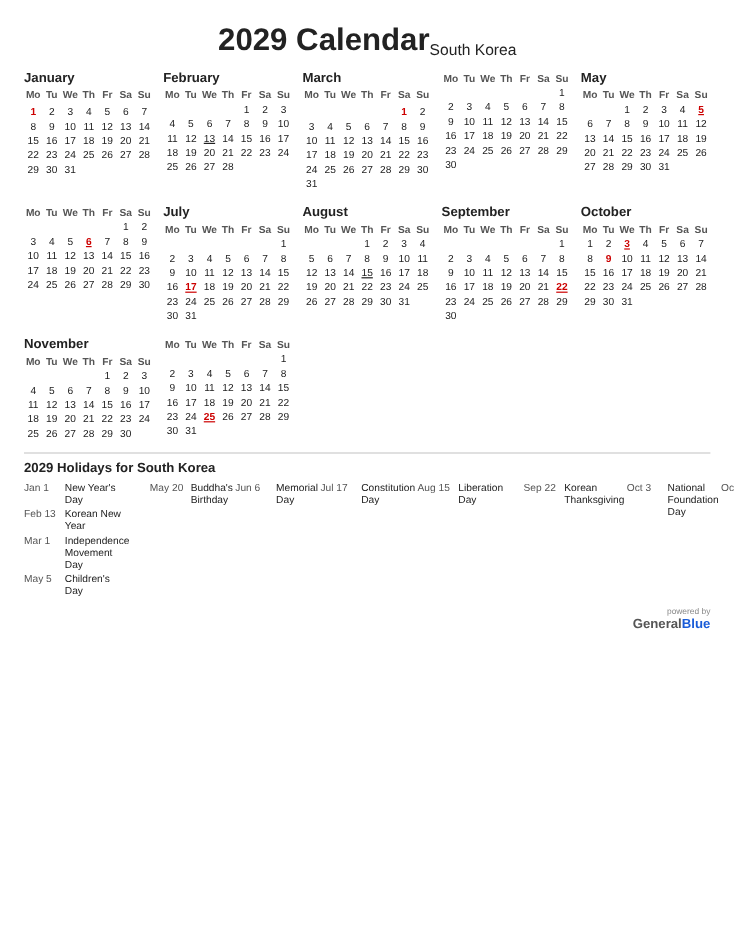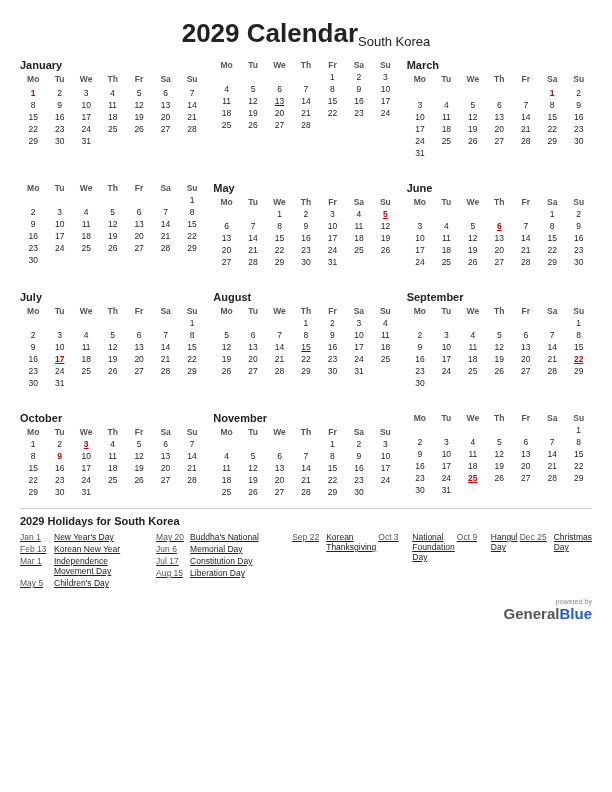--- a/index.html
+++ b/index.html
@@ -24,22 +24,22 @@
       font-weight: bold;
       color: #222;
     }
     .header-country {
       font-size: 13px;
       color: #222;
     }
 
     .calendar-grid {
       display: grid;
-      grid-template-columns: 1fr 1fr 1fr;
-      gap: 23px 8px;
+      grid-template-columns: 1fr 1fr 1fr 1fr 1fr;
+      gap: 12px 8px;
       margin-bottom: 10px;
     }
 
     .month-block {
       border: none;
     }
     .month-name {
       font-size: 11px;
       font-weight: bold;
       color: #222;
@@ -89,21 +89,20 @@
     .holidays-title {
       font-size: 11px;
       font-weight: bold;
       color: #222;
       margin-bottom: 5px;
     }
     .holidays-grid {
       display: grid;
       grid-template-columns: 1fr 1fr 1fr;
       gap: 2px 17px;
-      text-decoration: underline;
     }
     .holiday-item {
       display: flex;
       gap: 4px;
       font-size: 8.5px;
       color: #222;
     }
     .holiday-date {
       color: #555;
       min-width: 30px;
@@ -119,21 +118,21 @@
       margin-top: 10px;
     }
     .footer-powered {
       text-align: right;
     }
     .footer-powered-by {
       font-size: 7px;
       color: #888;
     }
     .footer-brand {
-      font-size: 15px;
+      font-size: 11px;
       font-weight: bold;
     }
     .footer-brand span.general {
       color: #555;
     }
     .footer-brand span.blue {
       color: #1a5cd8;
     }
   </style>
 </head>
@@ -211,20 +210,21 @@
             <td>31</td>
             <td></td>
             <td></td>
             <td></td>
             <td></td>
           </tr>
         </tbody>
       </table>
     </div>
     <div class="month-block">
+      <div class="month-name">February</div>
       <table class="month-table">
         <thead>
           <tr>
             <th>Mo</th>
             <th>Tu</th>
             <th>We</th>
             <th>Th</th>
             <th>Fr</th>
             <th>Sa</th>
             <th>Su</th>
@@ -488,21 +488,20 @@
             <td>29</td>
             <td>30</td>
             <td>31</td>
             <td></td>
             <td></td>
           </tr>
         </tbody>
       </table>
     </div>
     <div class="month-block">
-      <div class="month-name">June</div>
       <table class="month-table">
         <thead>
           <tr>
             <th>Mo</th>
             <th>Tu</th>
             <th>We</th>
             <th>Th</th>
             <th>Fr</th>
             <th>Sa</th>
             <th>Su</th>
@@ -979,24 +978,24 @@
         </div>
         <div class="holiday-item">
           <span class="holiday-date">Mar 1</span>
           <span class="holiday-name">Independence Movement Day</span>
         </div>
         <div class="holiday-item">
           <span class="holiday-date">May 5</span>
           <span class="holiday-name">Children's Day</span>
         </div>
       </div>
-      <div style="display: flex; flex-direction: column; gap: 2px;">
+      <div style="display: flex; gap: 2px;">
         <div class="holiday-item">
           <span class="holiday-date">May 20</span>
-          <span class="holiday-name">Buddha's National</span>
+          <span class="holiday-name">Buddha's Birthday</span>
         </div>
         <div class="holiday-item">
           <span class="holiday-date">Jun 6</span>
           <span class="holiday-name">Memorial Day</span>
         </div>
         <div class="holiday-item">
           <span class="holiday-date">Jul 17</span>
           <span class="holiday-name">Constitution Day</span>
         </div>
         <div class="holiday-item">

